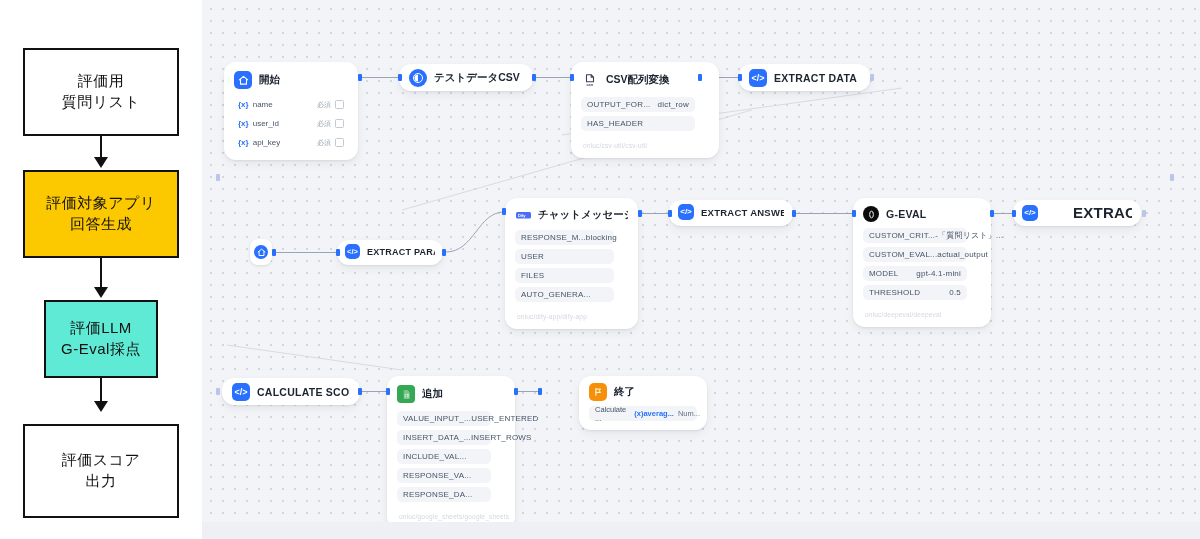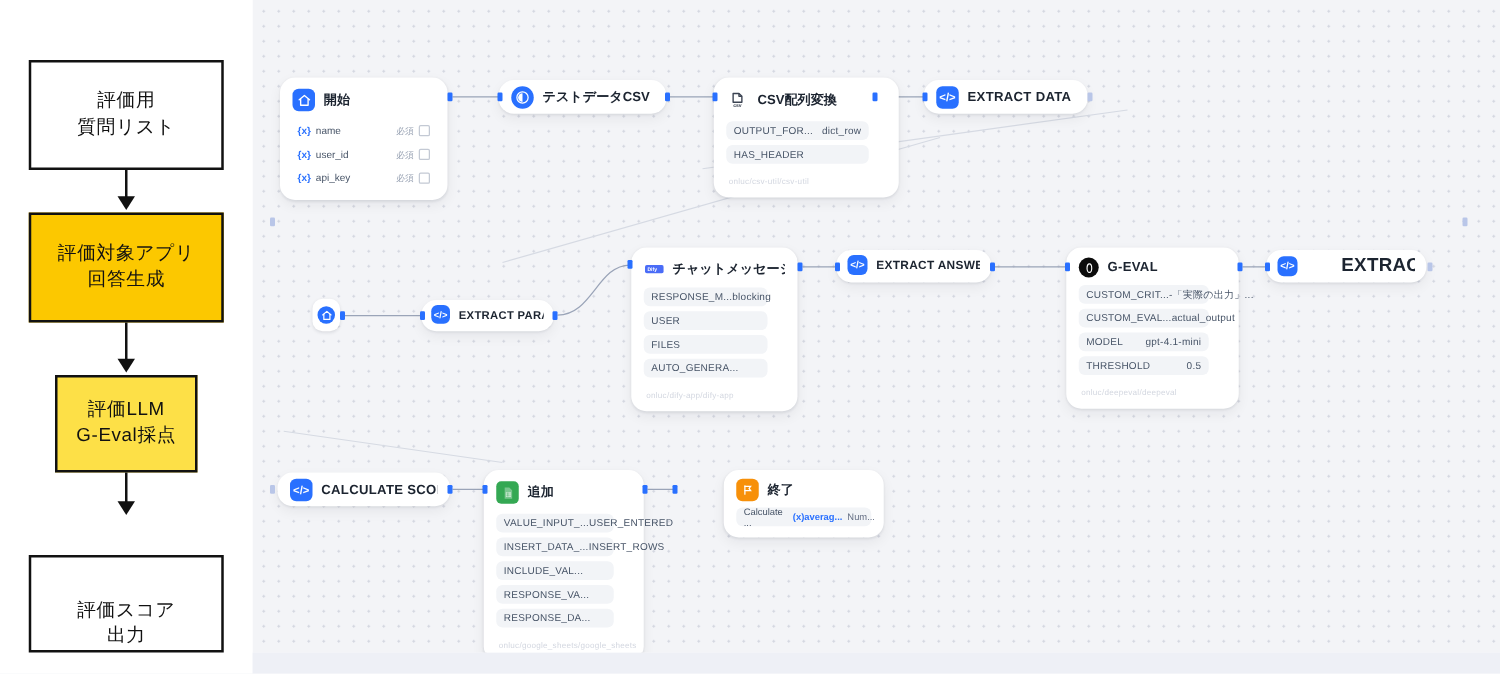--- a/index.html
+++ b/index.html
@@ -18,21 +18,21 @@
     position:absolute;left:23px;width:156px;
     border:2px solid #111;
     display:flex;flex-direction:column;align-items:center;justify-content:center;
     text-align:center;line-height:1.38;
     font-size:15px;color:#111;letter-spacing:.5px;
     box-sizing:border-box;
   }
   .fc-box.b1{top:48px;height:88px;background:#fff;}
   .fc-box.b2{top:170px;height:88px;background:#fcc800;}
   .fc-box.b3{top:300px;left:44px;width:114px;height:78px;background:#90ee90;}
-  .fc-box.b4{top:444px;height:78px;background:#fff;justify-content:flex-end;}
+  .fc-box.b4{top:424px;height:94px;background:#fff;}
   .fc-line{position:absolute;width:2px;background:#111;}
   .fc-arrow{
     position:absolute;width:0;height:0;
     border-left:7px solid transparent;border-right:7px solid transparent;
     border-top:11px solid #111;
   }
   
   #canvas{
     position:absolute;left:202px;top:0;width:998px;height:522px;
     background-color:#f3f4f7;
@@ -148,21 +148,21 @@
   <div class="fc-line" style="left:100px;top:136px;height:23px;"></div>
   <div class="fc-arrow" style="left:94px;top:157px;"></div>
 
   <div class="fc-box b2" style="background: rgb(252, 200, 0);">
     <div>評価対象アプリ</div>
     <div>回答生成</div>
   </div>
   <div class="fc-line" style="left:100px;top:258px;height:31px;"></div>
   <div class="fc-arrow" style="left:94px;top:287px;"></div>
 
-  <div class="fc-box b3" style="background: #fde047;">
+  <div class="fc-box b3" style="background: #5eead4;">
     <div>評価LLM</div>
     <div>G-Eval採点</div>
   </div>
   <div class="fc-line" style="left:100px;top:378px;height:25px;"></div>
   <div class="fc-arrow" style="left:94px;top:401px;"></div>
 
   <div class="fc-box b4" style="background: rgb(255, 255, 255);">
     <div>評価スコア</div>
     <div>出力</div>
   </div>
@@ -361,21 +361,21 @@
       <span class="ico black" style="width:16px;height:16px;">
         <svg width="9" height="9" viewBox="0 0 24 24">
             <ellipse cx="12" cy="12" rx="5" ry="9" fill="none" stroke="#fff" stroke-width="2.4"></ellipse>
           </svg>
       </span>
       <span class="node-title">G-EVAL</span>
     </div>
     <div class="rows">
       <div class="row">
         <span class="k">CUSTOM_CRIT...</span>
-        <span class="v">-「実際の出力」...</span>
+        <span class="v">-「質問リスト」...</span>
       </div>
       <div class="row">
         <span class="k">CUSTOM_EVAL...</span>
         <span class="v">actual_output</span>
       </div>
       <div class="row">
         <span class="k">MODEL</span>
         <span class="v">gpt-4.1-mini</span>
       </div>
       <div class="row">

